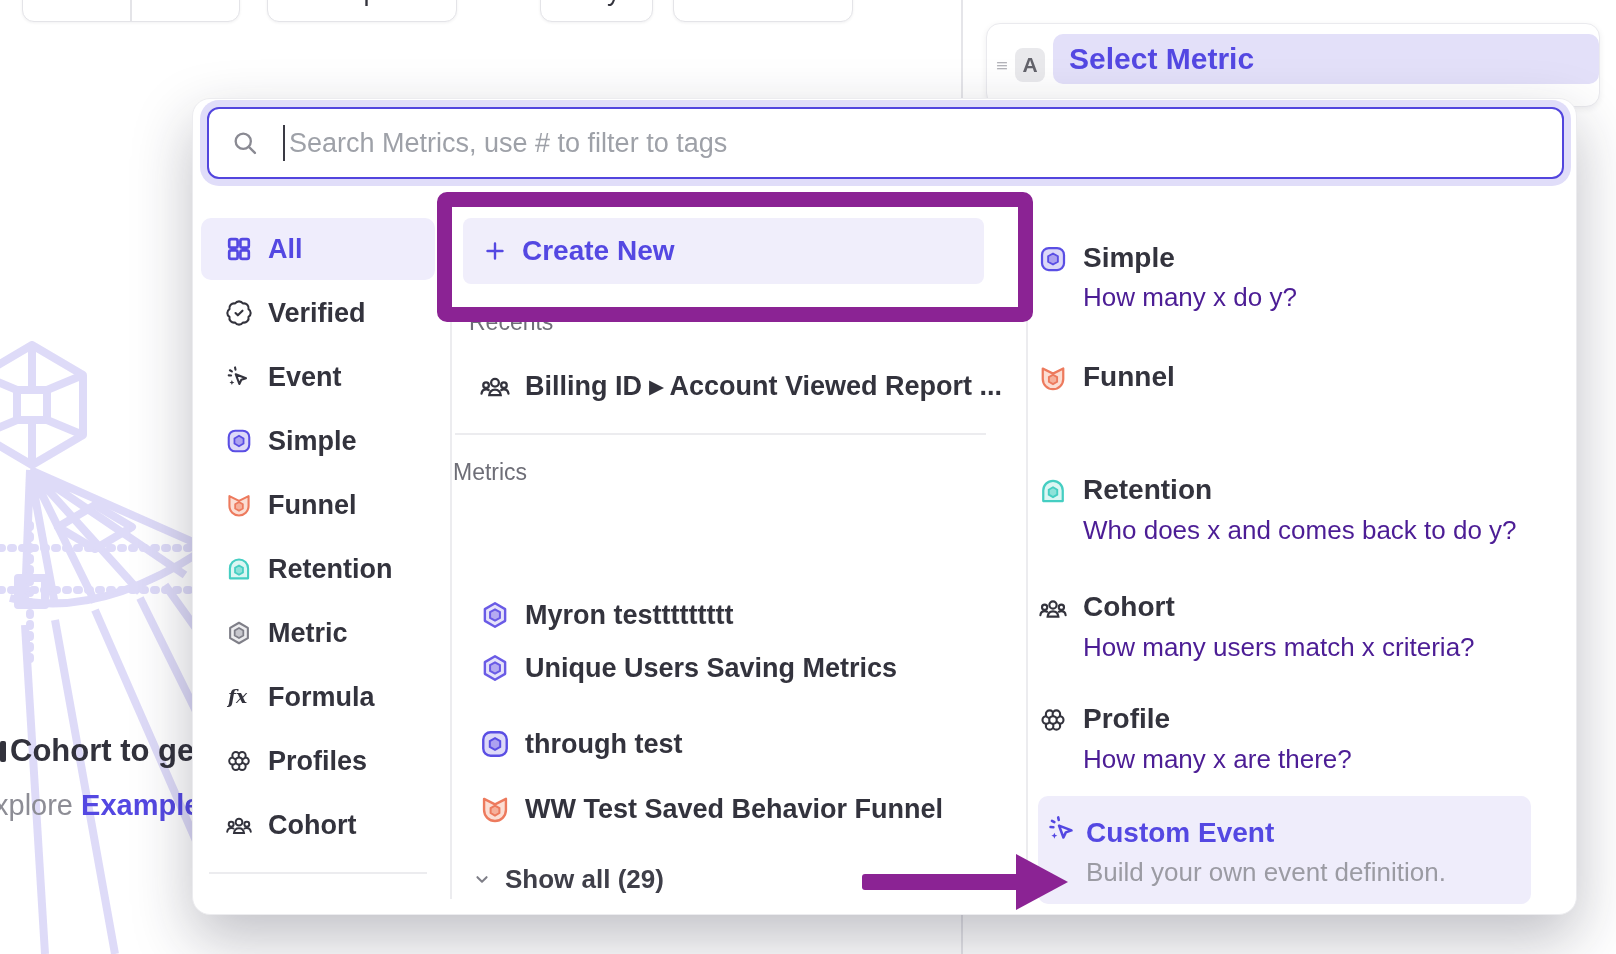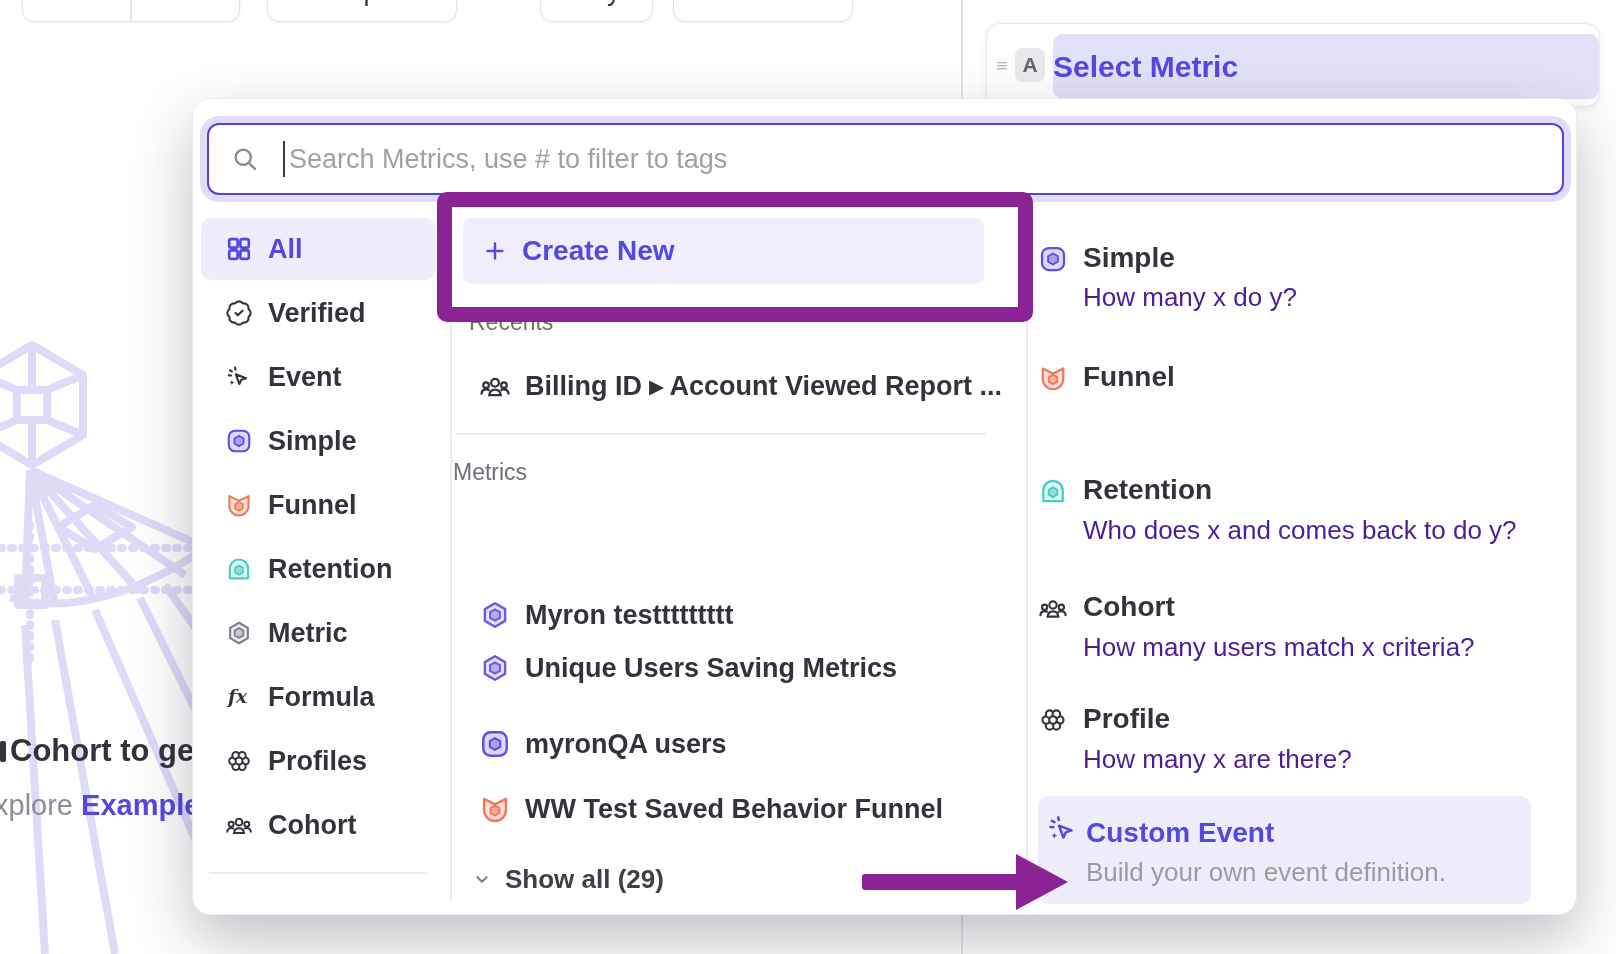--- a/index.html
+++ b/index.html
@@ -21,34 +21,34 @@
   .btn-compare{left:267px;width:190px;}
   .btn-day{left:540px;width:113px;}
   .btn-line{left:673px;width:180px;gap:13px;}
 
   .builder-card{left:986px;top:23px;width:614px;height:84px;background:#fff;border:1px solid #EAEAEE;
     border-radius:14px;box-shadow:0 2px 6px rgba(20,20,40,.07);z-index:1;display:flex;align-items:center;
     padding:0 0 0 6px;box-sizing:border-box;}
   .drag-handle{width:18px;height:28px;flex:none;}
   .clause-badge{width:30px;height:34px;margin-left:4px;flex:none;background:#E9E9EC;border-radius:8px;
     display:flex;align-items:center;justify-content:center;font-size:21px;font-weight:bold;color:#63636B;}
-  .metric-pill{margin-left:8px;flex:1;height:65px;background:#E3E0F9;border-radius:10px;display:flex;
-    align-items:center;padding-left:0;font-size:30px;font-weight:bold;color:#5448E2;align-self:flex-start;margin-top:10px;}
+  .metric-pill{margin-left:8px;flex:1;height:50px;background:#E3E0F9;border-radius:10px;display:flex;
+    align-items:center;padding-left:16px;font-size:30px;font-weight:bold;color:#5448E2;align-self:flex-start;margin-top:10px;}
 
   .illustration{left:0;top:330px;width:200px;height:624px;z-index:0;}
   .empty-headline{left:10px;top:733px;font-size:31px;font-weight:bold;color:#32323C;white-space:nowrap;z-index:0;}
   .partial-glyph{left:0;top:741px;width:6px;height:21px;background:#32323C;border-radius:2px;z-index:0;}
   .empty-explore{left:-6px;top:789px;font-size:29px;white-space:nowrap;z-index:0;}
   .explore-muted{color:#8D8D95;}
   .explore-link{color:#5448E2;font-weight:bold;}
 
   
   .modal{left:192px;top:98px;width:1385px;height:817px;background:#fff;border:1px solid #ECECEF;
     border-radius:18px;box-shadow:0 24px 60px rgba(30,30,50,.28);z-index:5;overflow:hidden;box-sizing:border-box;}
-  .search-wrap{left:14px;top:24px;width:1357px;height:72px;text-decoration:underline;}
+  .search-wrap{left:14px;top:8px;width:1357px;height:72px;text-decoration:underline;}
   .search-input{width:100%;height:100%;box-sizing:border-box;border:2px solid #5245DE;border-radius:12px;
     box-shadow:0 0 0 7px #E0DDF9;padding:0 20px 0 80px;font-size:27px;color:#33333D;outline:none;
     font-family:"Liberation Sans",sans-serif;background:#fff;}
   .search-input::placeholder{color:#9EA1A8;}
   .search-icon{left:24px;top:22px;width:28px;height:28px;}
   .text-caret{left:76px;top:18px;width:2px;height:36px;background:#3A3A44;}
 
   .side-row{left:8px;width:234px;height:62px;display:flex;align-items:center;padding-left:24px;
     box-sizing:border-box;gap:15px;border-radius:10px;font-size:27px;font-weight:600;color:#33333D;}
   .side-row .ic{width:28px;height:28px;flex:none;}
@@ -320,21 +320,21 @@
         </span>
       <span>Unique Users Saving Metrics</span>
     </div>
     <div class="abs m-row" style="top:614px">
       <span class="ic">
           <svg viewBox="0 0 24 24" fill="none">
             <rect x="3.2" y="3.2" width="17.6" height="17.6" rx="5.5" fill="#DDD9F8" stroke="#5A4EE4" stroke-width="1.8"></rect>
             <path d="M12 7.6l3.9 2.25v4.3L12 16.4l-3.9-2.25v-4.3z" fill="#ACA1F0" stroke="#5A4EE4" stroke-width="1.5"></path>
           </svg>
         </span>
-      <span>myronQA users</span>
+      <span>through test</span>
     </div>
     <div class="abs m-row" style="top:679px">
       <span class="ic">
           <svg viewBox="0 0 24 24" fill="none">
             <path d="M3.8 4.4 12 8.5l8.2-4.1v8.4a8.2 8.2 0 0 1-16.4 0Z" fill="#FBDED4" stroke="#ED7A5D" stroke-width="1.8" stroke-linejoin="round"></path>
             <path d="M12 9.4l3.3 1.9v3.7L12 16.9l-3.3-1.9v-3.7z" fill="#F5B09B" stroke="#ED7A5D" stroke-width="1.5"></path>
           </svg>
         </span>
       <span>WW Test Saved Behavior Funnel</span>
     </div>

